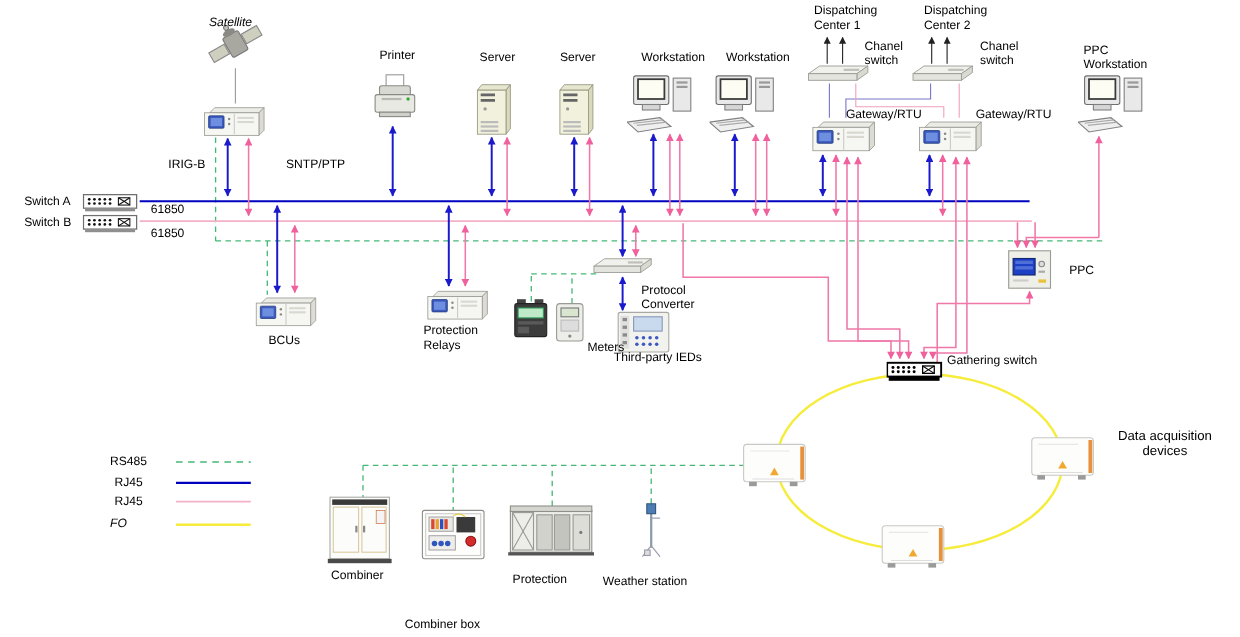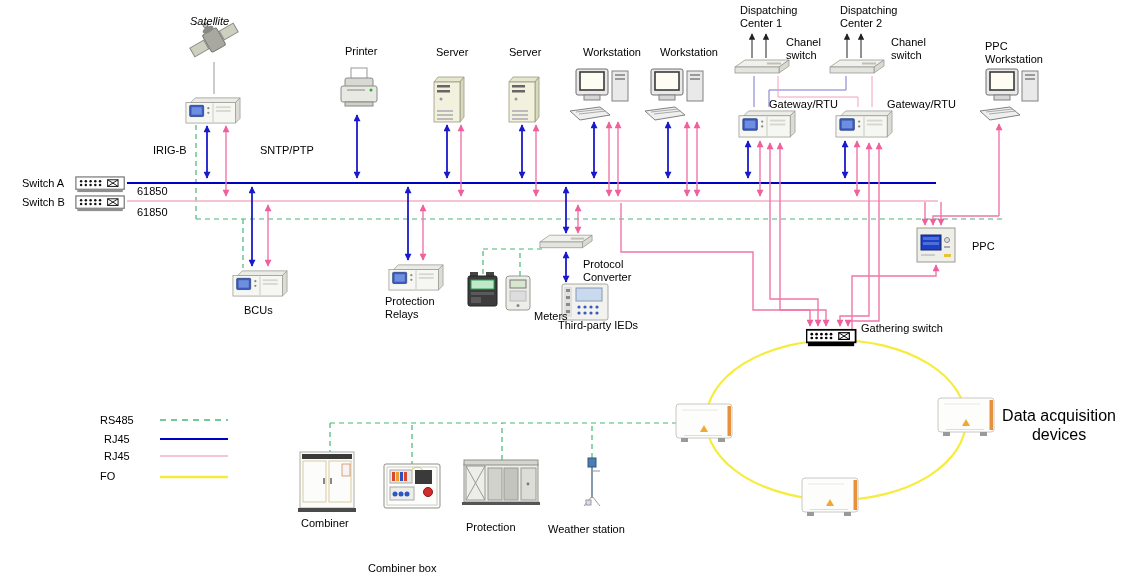--- a/index.html
+++ b/index.html
@@ -364,24 +364,24 @@
 <div class="lbl" style="left:22px;top:196px;">Switch B</div>
 <div class="lbl" style="left:137px;top:185px;">61850</div>
 <div class="lbl" style="left:137px;top:206px;">61850</div>
 <div class="lbl" style="left:244px;top:304px;">BCUs</div>
 <div class="lbl wrap" style="left:385px;top:295px;width:72px;">Protection Relays</div>
 <div class="lbl" style="left:491px;top:310px;margin-left:43px;">Meters</div>
 <div class="lbl wrap" style="left:583px;top:258px;width:74px;">Protocol Converter</div>
 <div class="lbl wrap" style="left:558px;top:319px;width:82px;">Third-party IEDs</div>
 <div class="lbl" style="left:972px;top:240px;">PPC</div>
 <div class="lbl" style="left:861px;top:322px;font-size:11px;">Gathering switch</div>
-<div class="lbl wrap ctr" style="left:1000px;top:407px;width:118px;font-size:16px;">Data acquisition devices</div>
+<div class="lbl wrap ctr" style="left:1000px;top:389px;width:118px;font-size:12px;">Data acquisition devices</div>
 <div class="lbl" style="left:301px;top:517px;">Combiner</div>
 <div class="lbl" style="left:368px;top:535px;margin-top:27px;">Combiner box</div>
 <div class="lbl" style="left:466px;top:521px;">Protection</div>
 <div class="lbl" style="left:548px;top:523px;">Weather station</div>
 
 <div class="lbl" style="left:100px;top:414px;">RS485</div>
 <div class="lbl" style="left:104px;top:433px;">RJ45</div>
 <div class="lbl" style="left:104px;top:450px;">RJ45</div>
-<div class="lbl" style="left:100px;top:470px;">FO</div>
+<div class="lbl" style="left:100px;top:470px;font-style:italic;">FO</div>
 
 </div>
 
 </body></html>

